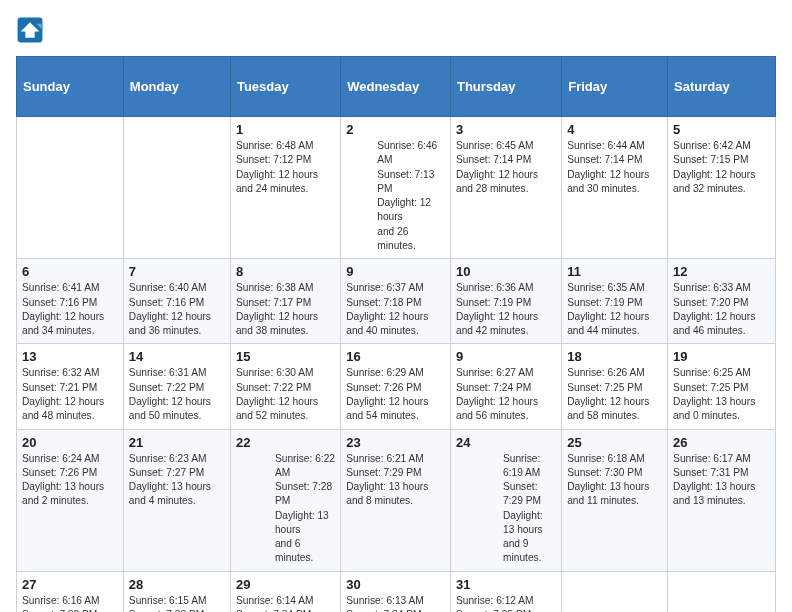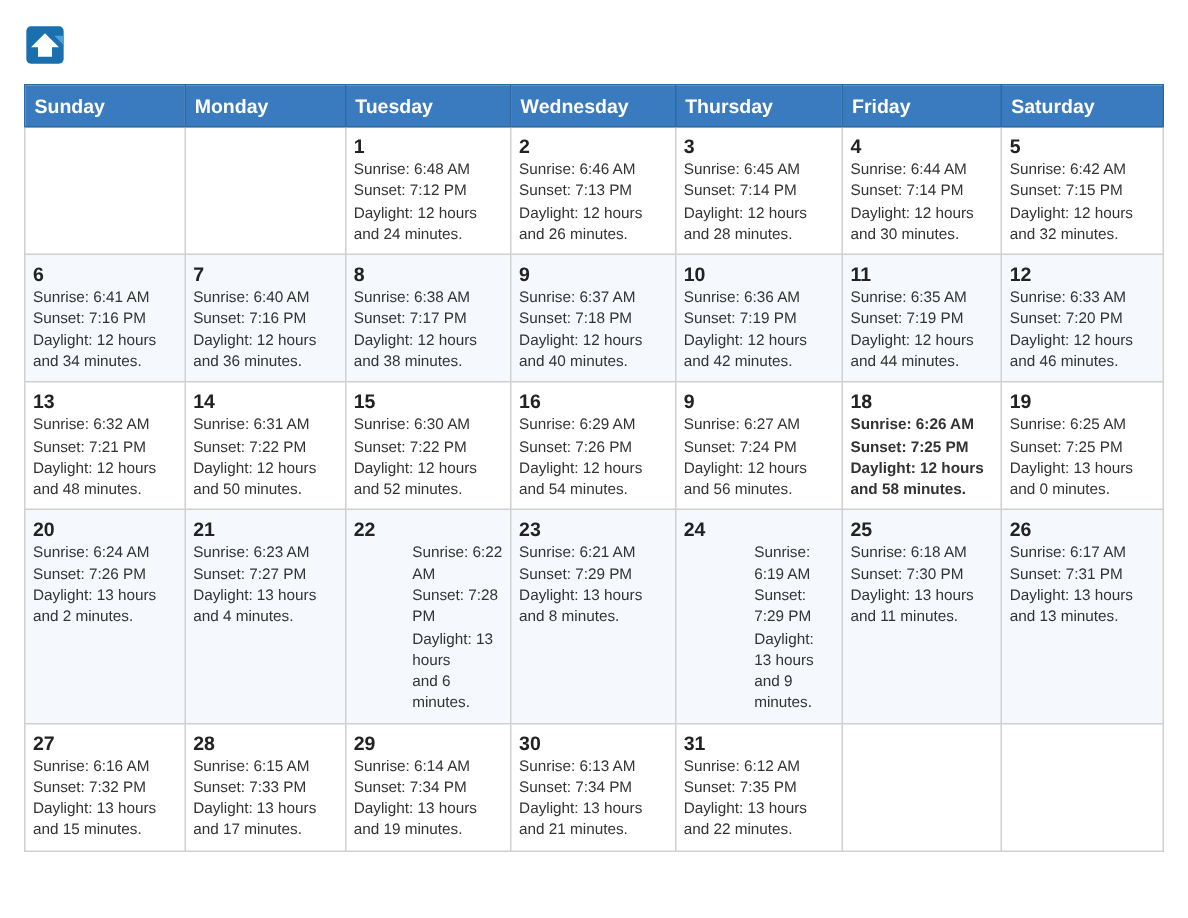--- a/index.html
+++ b/index.html
@@ -49,21 +49,21 @@
     }
     .calendar-table {
       width: 100%;
       border-collapse: collapse;
       font-size: 10.5px;
     }
     .calendar-table thead tr th {
       background-color: #3a7abf;
       color: #fff;
       text-align: left;
-      padding: 6px 6px;
+      padding: 22px 6px;
       font-size: 13px;
       font-weight: bold;
       border: 1px solid #2e6aa0;
     }
     .calendar-table tbody tr td {
       vertical-align: top;
       padding: 5px 5px;
       border: 1px solid #d0d0d0;
       width: 113px;
       min-height: 80px;
@@ -127,21 +127,21 @@
         <td class="empty"></td>
         <td>
           <span class="day-number">1</span>
           <div class="day-info" style="white-space: pre-line;">Sunrise: 6:48 AM
 Sunset: 7:12 PM
 Daylight: 12 hours
 and 24 minutes.</div>
         </td>
         <td>
           <span class="day-number">2</span>
-          <div class="day-info" style="white-space: pre-line;">Sunrise: 6:46 AM
+          <div class="day-info" style="white-space: pre-line; margin-left: 31px;">Sunrise: 6:46 AM
 Sunset: 7:13 PM
 Daylight: 12 hours
 and 26 minutes.</div>
         </td>
         <td>
           <span class="day-number">3</span>
           <div class="day-info" style="white-space: pre-line;">Sunrise: 6:45 AM
 Sunset: 7:14 PM
 Daylight: 12 hours
 and 28 minutes.</div>
@@ -243,21 +243,21 @@
         </td>
         <td>
           <span class="day-number">9</span>
           <div class="day-info" style="white-space: pre-line;">Sunrise: 6:27 AM
 Sunset: 7:24 PM
 Daylight: 12 hours
 and 56 minutes.</div>
         </td>
         <td>
           <span class="day-number">18</span>
-          <div class="day-info" style="white-space: pre-line; font-weight: bold;">Sunrise: 6:26 AM
+          <div class="day-info" style="white-space: pre-line;">Sunrise: 6:26 AM
 Sunset: 7:25 PM
 Daylight: 12 hours
 and 58 minutes.</div>
         </td>
         <td>
           <span class="day-number">19</span>
           <div class="day-info" style="white-space: pre-line;">Sunrise: 6:25 AM
 Sunset: 7:25 PM
 Daylight: 13 hours
 and 0 minutes.</div>

